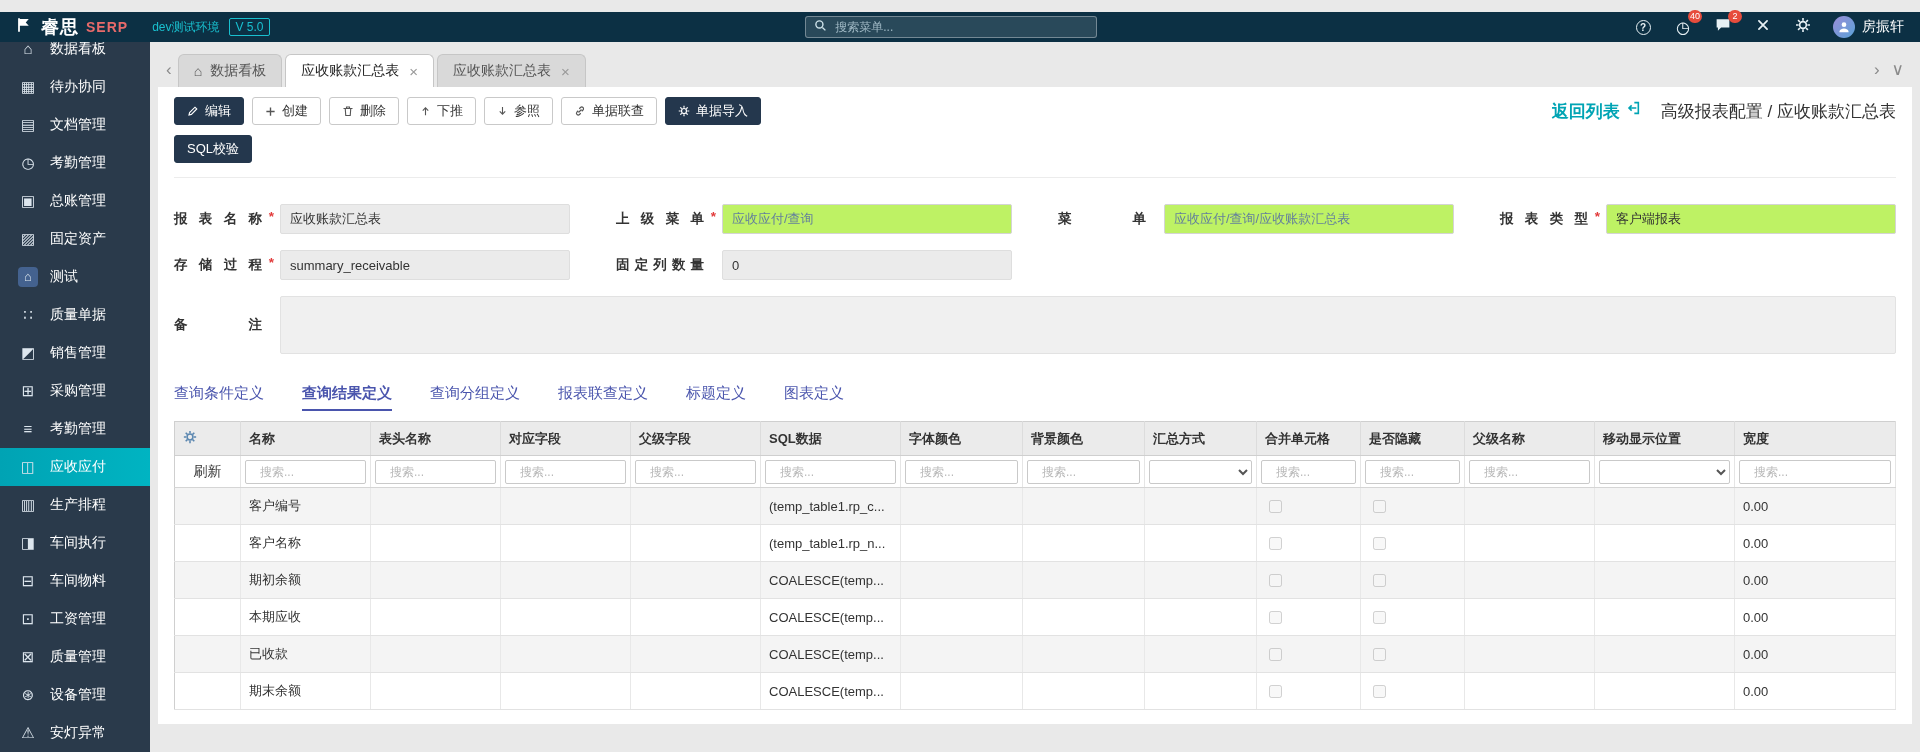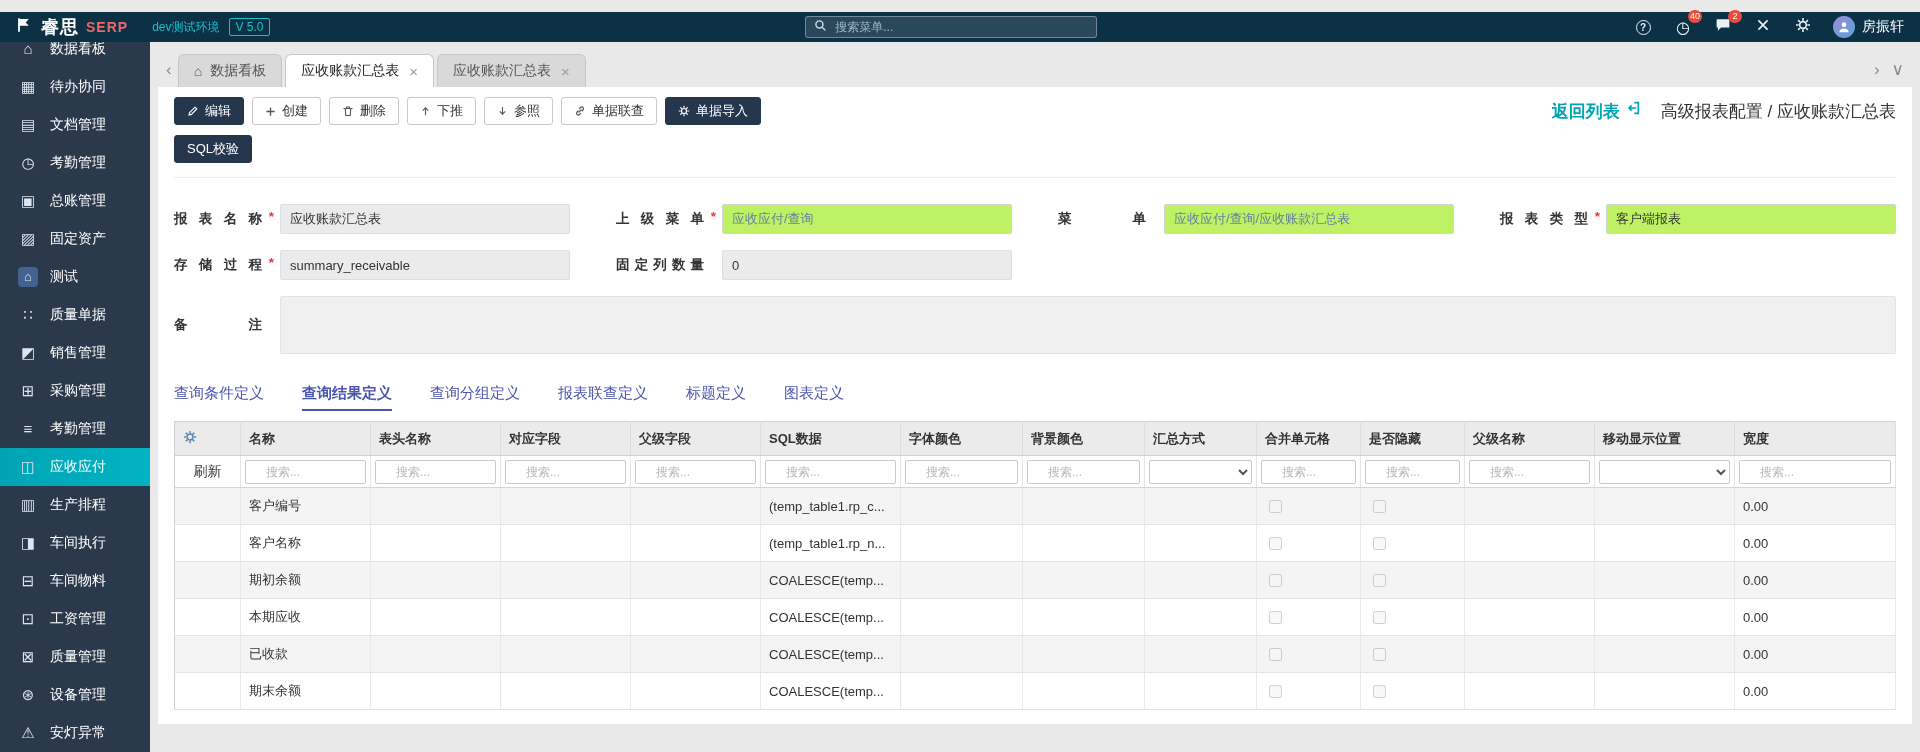--- a/index.html
+++ b/index.html
@@ -85,21 +85,21 @@
   .subtab { padding-bottom:6px; cursor:pointer; white-space:nowrap; }
   .subtab.active { font-weight:bold; border-bottom:2px solid #4a55ad; }
   
   .grid-table { margin-top:10px; width:100%; border-collapse:collapse; table-layout:fixed;
     border:1px solid #cfcfcf; font-size:13px; }
   .grid-table th { background:#ebebeb; height:34px; text-align:left; padding:0 8px; color:#333;
     font-weight:bold; border-right:1px solid #dcdcdc; border-bottom:1px solid #cfcfcf; white-space:nowrap; overflow:hidden; }
   .th-ctrl { text-align:center; }
   .filter-row td { height:32px; background:#fff; border-right:1px solid #e5e5e5; border-bottom:1px solid #d5d5d5; padding:0 4px; }
   .refresh-cell { text-align:center; font-size:14px; color:#333; cursor:pointer; }
-  .filter-input { width:100%; height:24px; border:1px solid #c9c9c9; border-radius:2px; padding:0 20px;
+  .filter-input { width:100%; height:24px; border:1px solid #c9c9c9; border-radius:2px; padding:0 14px;
     font-size:12px; color:#333; font-family:inherit; outline:none; background:#fff; }
   .filter-input::placeholder { color:#b8b8b8; }
   select.filter-input { padding:0 2px; color:#555; }
   .grid-table tbody td { height:37px; padding:0 8px; color:#333; border-right:1px solid #e8e8e8;
     border-bottom:1px solid #e2e2e2; white-space:nowrap; overflow:hidden; }
   .grid-table tbody tr:nth-of-type(odd) { background:#f4f4f4; }
   .grid-table tbody tr:nth-of-type(even) { background:#fff; }
   .td-check input { width:13px; height:13px; accent-color:#bbb; }
 </style>
 </head>

